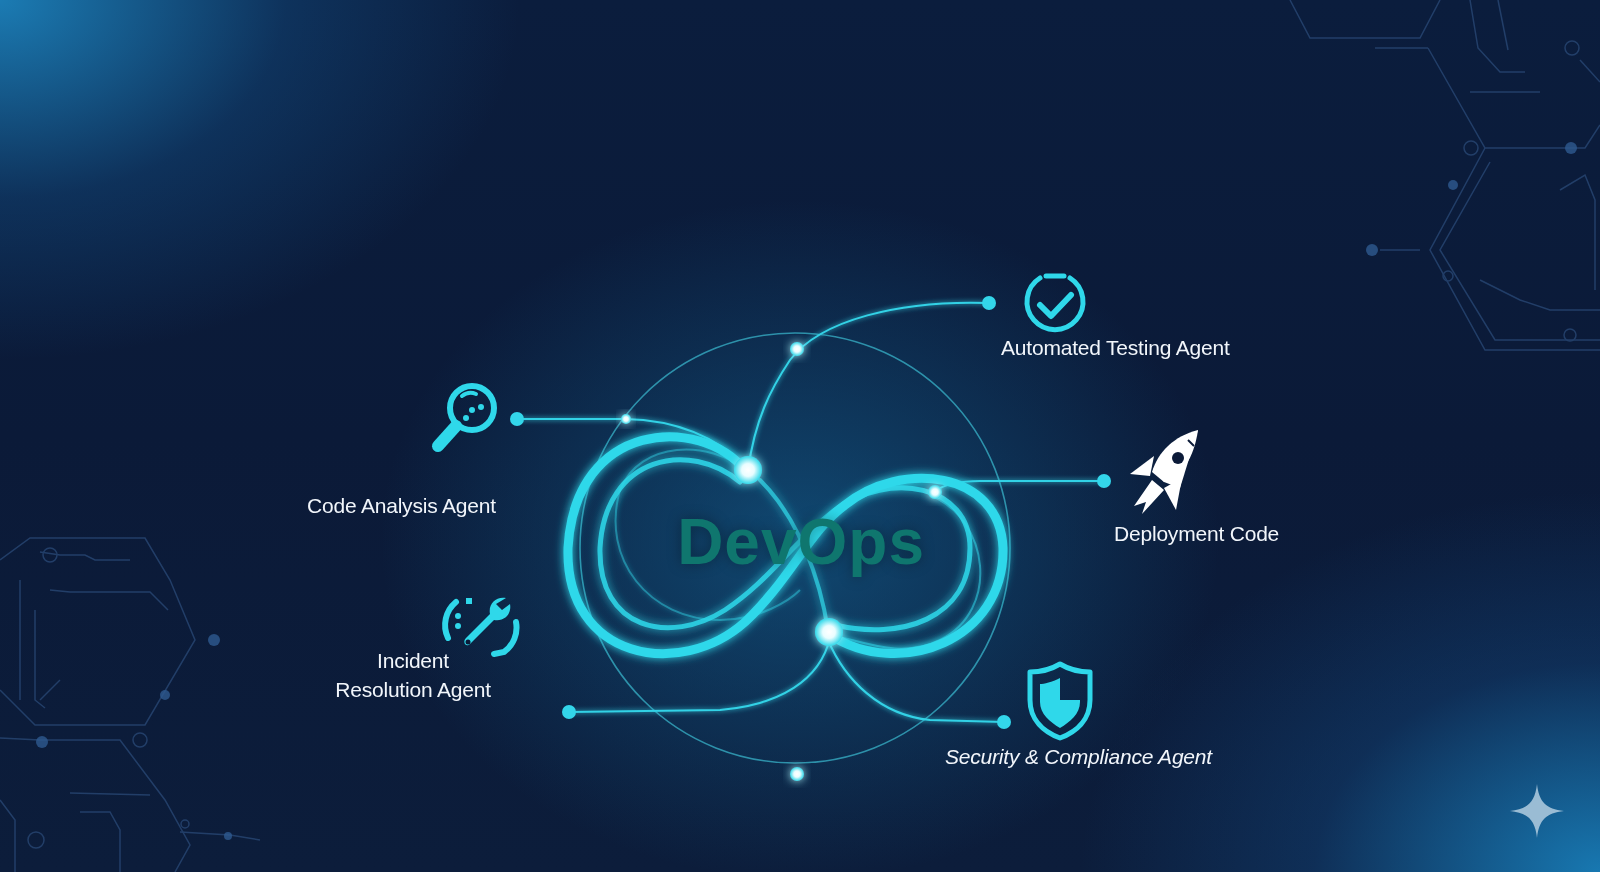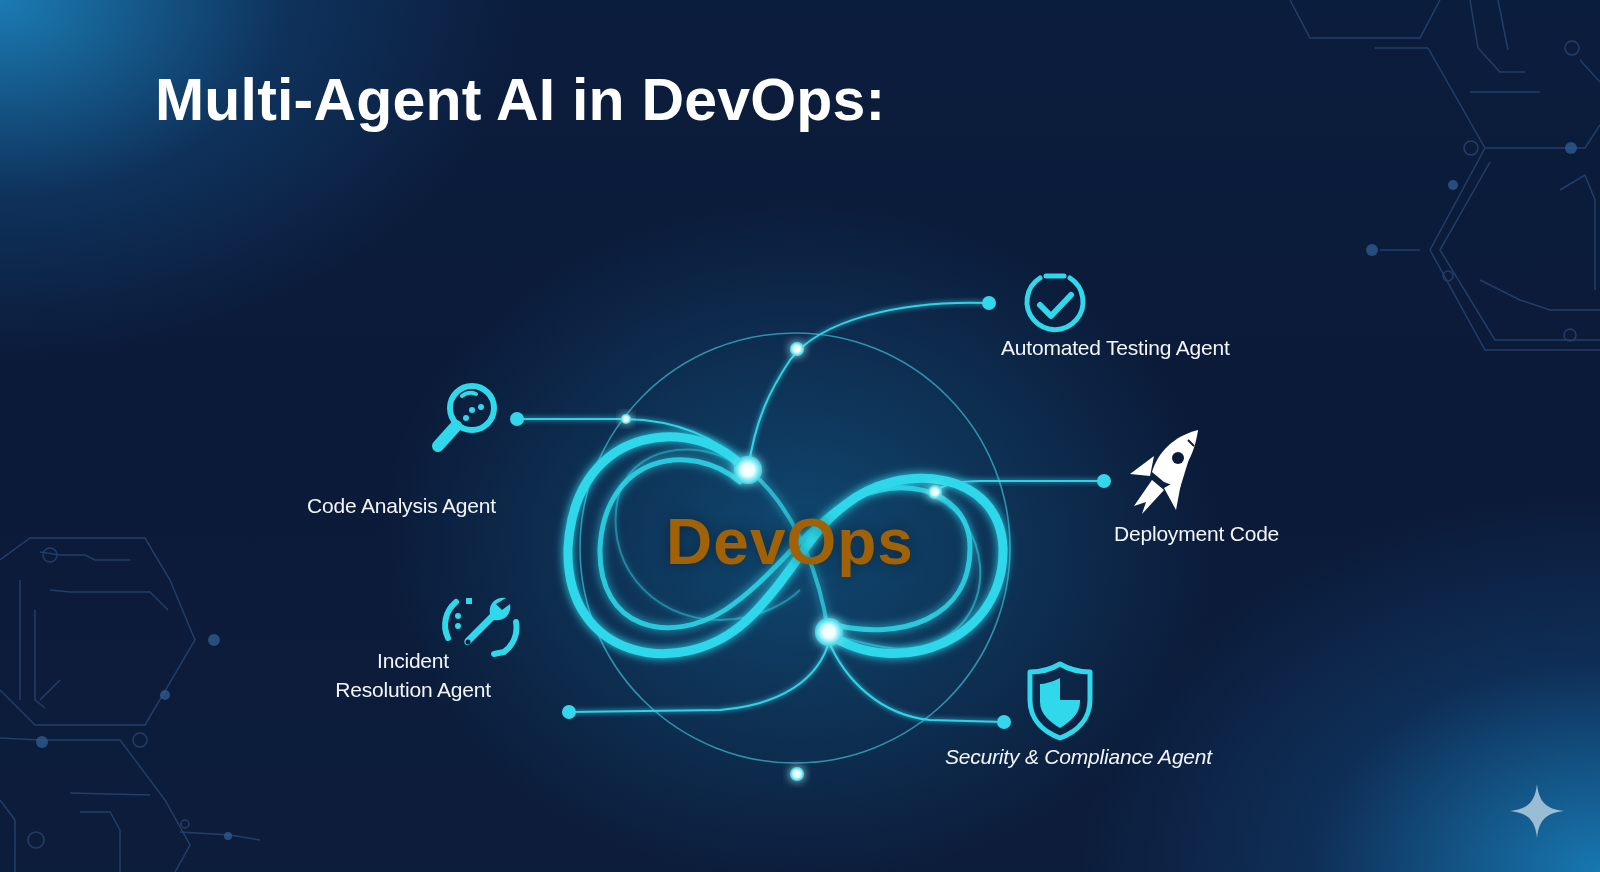--- a/index.html
+++ b/index.html
@@ -14,22 +14,22 @@
       color:#fff;
     }
     .bg-layer { position:absolute; left:0; top:0; width:1600px; height:872px; }
     .title {
       position:absolute; left:155px; top:62px; margin:0;
       font-size:59px; font-weight:bold; line-height:76px; letter-spacing:0.2px;
       color:#ffffff;
     }
     .title span { display:block; }
     .center-label {
-      position:absolute; left:655px; top:505px; width:270px; text-align:center;
-      font-size:64px; font-weight:bold; color:#a16207; letter-spacing:1px;
+      position:absolute; left:655px; top:505px; width:270px; text-align:right;
+      font-size:64px; font-weight:bold; color:#0f766e; letter-spacing:1px;
       text-shadow:0 0 14px rgba(0,0,0,0.35);
     }
     .agent-label {
       position:absolute; font-size:21px; color:#f2f6fb; white-space:nowrap;
       letter-spacing:-0.2px;
     }
     .agent-label.center { text-align:center; line-height:29px; }
     .icon { position:absolute; }
   </style>
 </head>
@@ -141,21 +141,20 @@
   <g fill="#33d6ea">
     <circle cx="517" cy="419" r="7"></circle>
     <circle cx="989" cy="303" r="7"></circle>
     <circle cx="1104" cy="481" r="7"></circle>
     <circle cx="569" cy="712" r="7"></circle>
     <circle cx="1004" cy="722" r="7"></circle>
   </g>
 </svg>
 
 <h1 class="title">
-  <span>Multi-Agent AI in DevOps:</span>
 </h1>
 
 <div class="center-label">DevOps</div>
 
 <svg class="icon" style="left:428px; top:378px;" width="76" height="80" viewBox="0 0 76 80">
   <circle cx="44" cy="30" r="22" fill="none" stroke="#2fd8ea" stroke-width="6"></circle>
   <path d="M34 18 A14 14 0 0 1 48 16" fill="none" stroke="#2fd8ea" stroke-width="4" stroke-linecap="round"></path>
   <circle cx="44" cy="32" r="3" fill="#2fd8ea"></circle>
   <circle cx="53" cy="29" r="3" fill="#2fd8ea"></circle>
   <circle cx="38" cy="40" r="3" fill="#2fd8ea"></circle>

